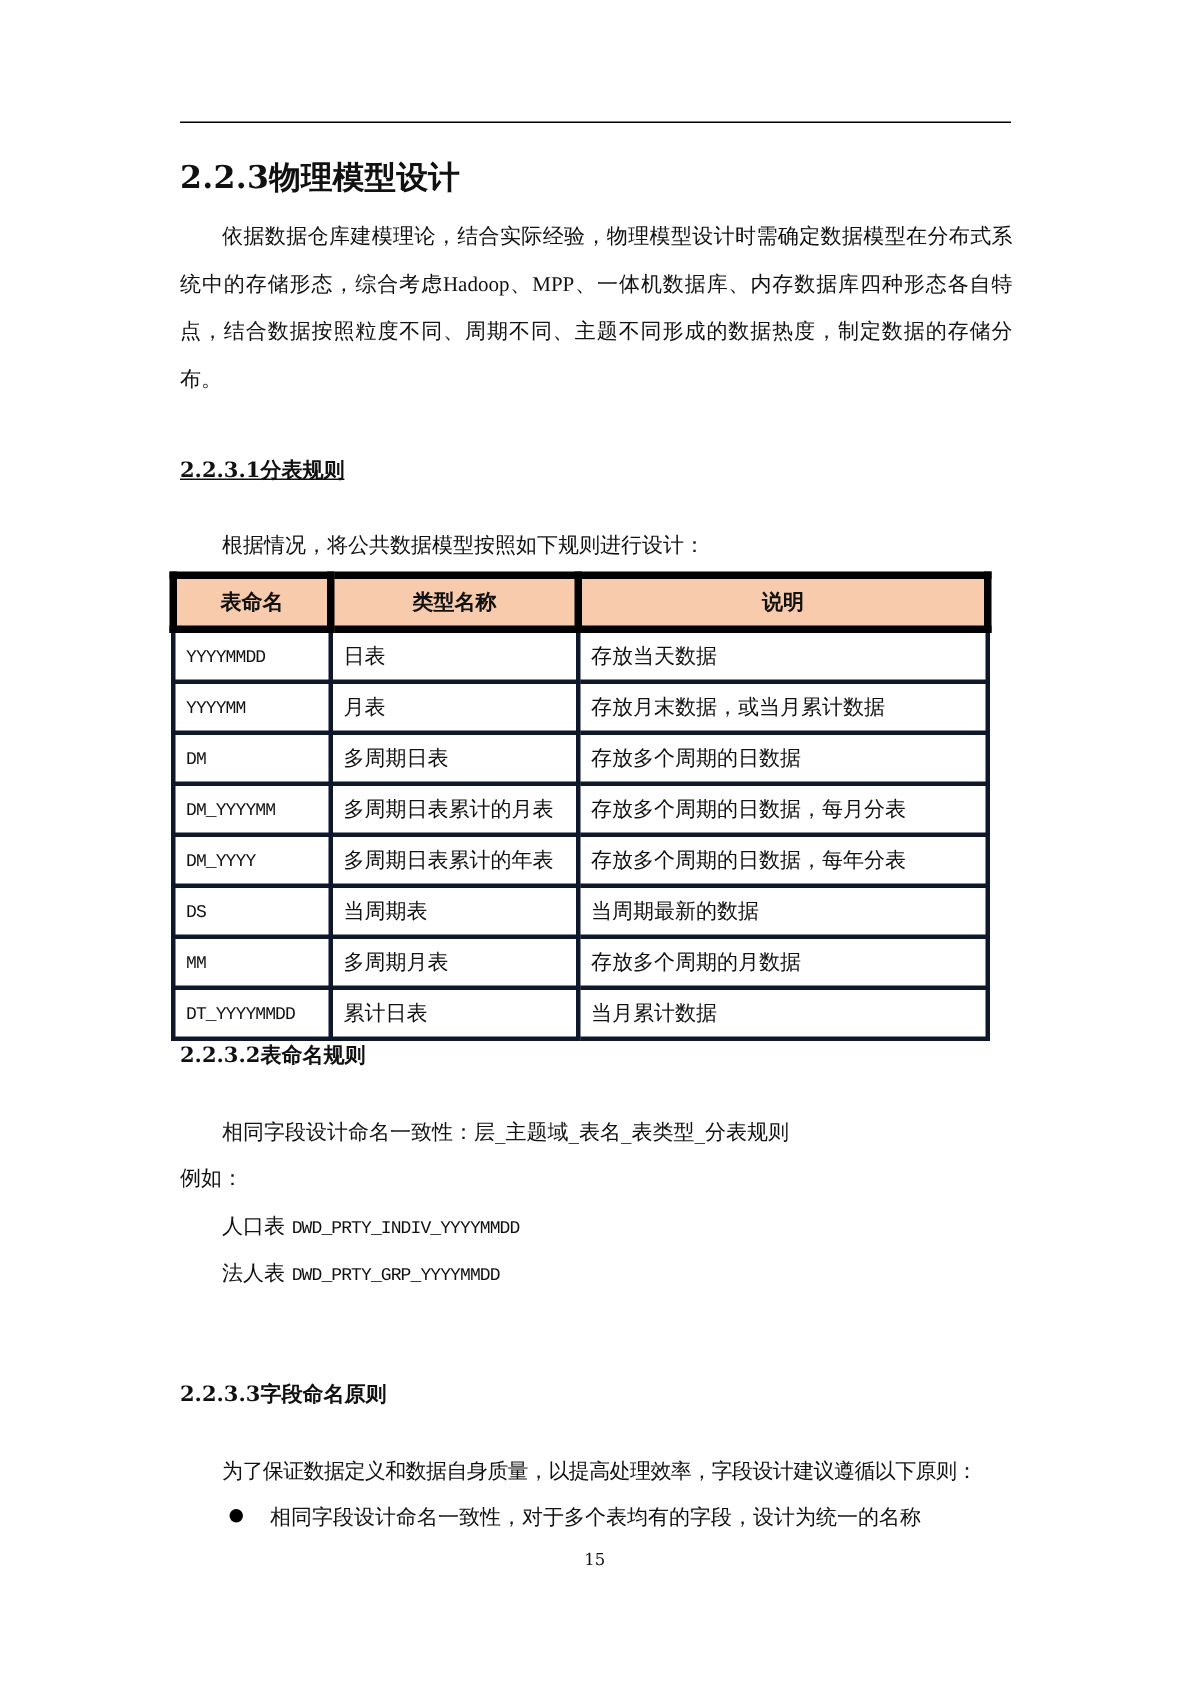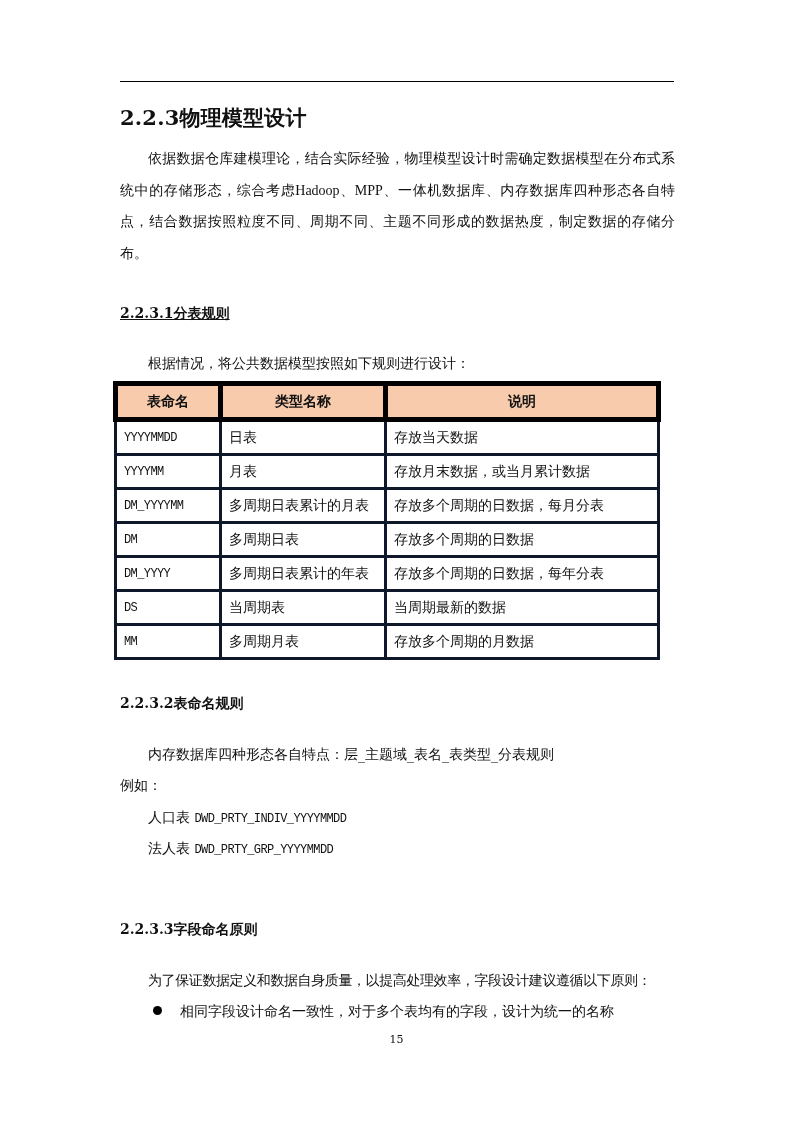--- a/index.html
+++ b/index.html
@@ -46,50 +46,55 @@
       <td class="code">YYYYMMDD</td>
       <td>日表</td>
       <td>存放当天数据</td>
     </tr>
     <tr>
       <td class="code">YYYYMM</td>
       <td>月表</td>
       <td>存放月末数据，或当月累计数据</td>
     </tr>
     <tr>
+      <td class="code">DM</td>
+      <td>多周期日表</td>
+      <td>存放多个周期的日数据</td>
+    </tr>
+    <tr>
       <td class="code">DM_YYYYMM</td>
       <td>多周期日表累计的月表</td>
       <td>存放多个周期的日数据，每月分表</td>
-    </tr>
-    <tr>
-      <td class="code">DM</td>
-      <td>多周期日表</td>
-      <td>存放多个周期的日数据</td>
     </tr>
     <tr>
       <td class="code">DM_YYYY</td>
       <td>多周期日表累计的年表</td>
       <td>存放多个周期的日数据，每年分表</td>
     </tr>
     <tr>
       <td class="code">DS</td>
       <td>当周期表</td>
       <td>当周期最新的数据</td>
     </tr>
     <tr>
       <td class="code">MM</td>
       <td>多周期月表</td>
       <td>存放多个周期的月数据</td>
     </tr>
+    <tr>
+      <td class="code">DT_YYYYMMDD</td>
+      <td>累计日表</td>
+      <td>当月累计数据</td>
+    </tr>
   </tbody>
 </table>
 
 <div class="h4" style="top:695px;">2.2.3.2表命名规则</div>
 
-<div class="line" style="left:148px; top:746px;">内存数据库四种形态各自特点：层_主题域_表名_表类型_分表规则</div>
+<div class="line" style="left:148px; top:746px;">相同字段设计命名一致性：层_主题域_表名_表类型_分表规则</div>
 
 <div class="line" style="left:120px; top:777px;">例如：</div>
 
 <div class="line" style="left:148px; top:809px;">
   <span>人口表</span>
   <span class="mono">DWD_PRTY_INDIV_YYYYMMDD</span>
 </div>
 
 <div class="line" style="left:148px; top:840px;">
   <span>法人表</span>

